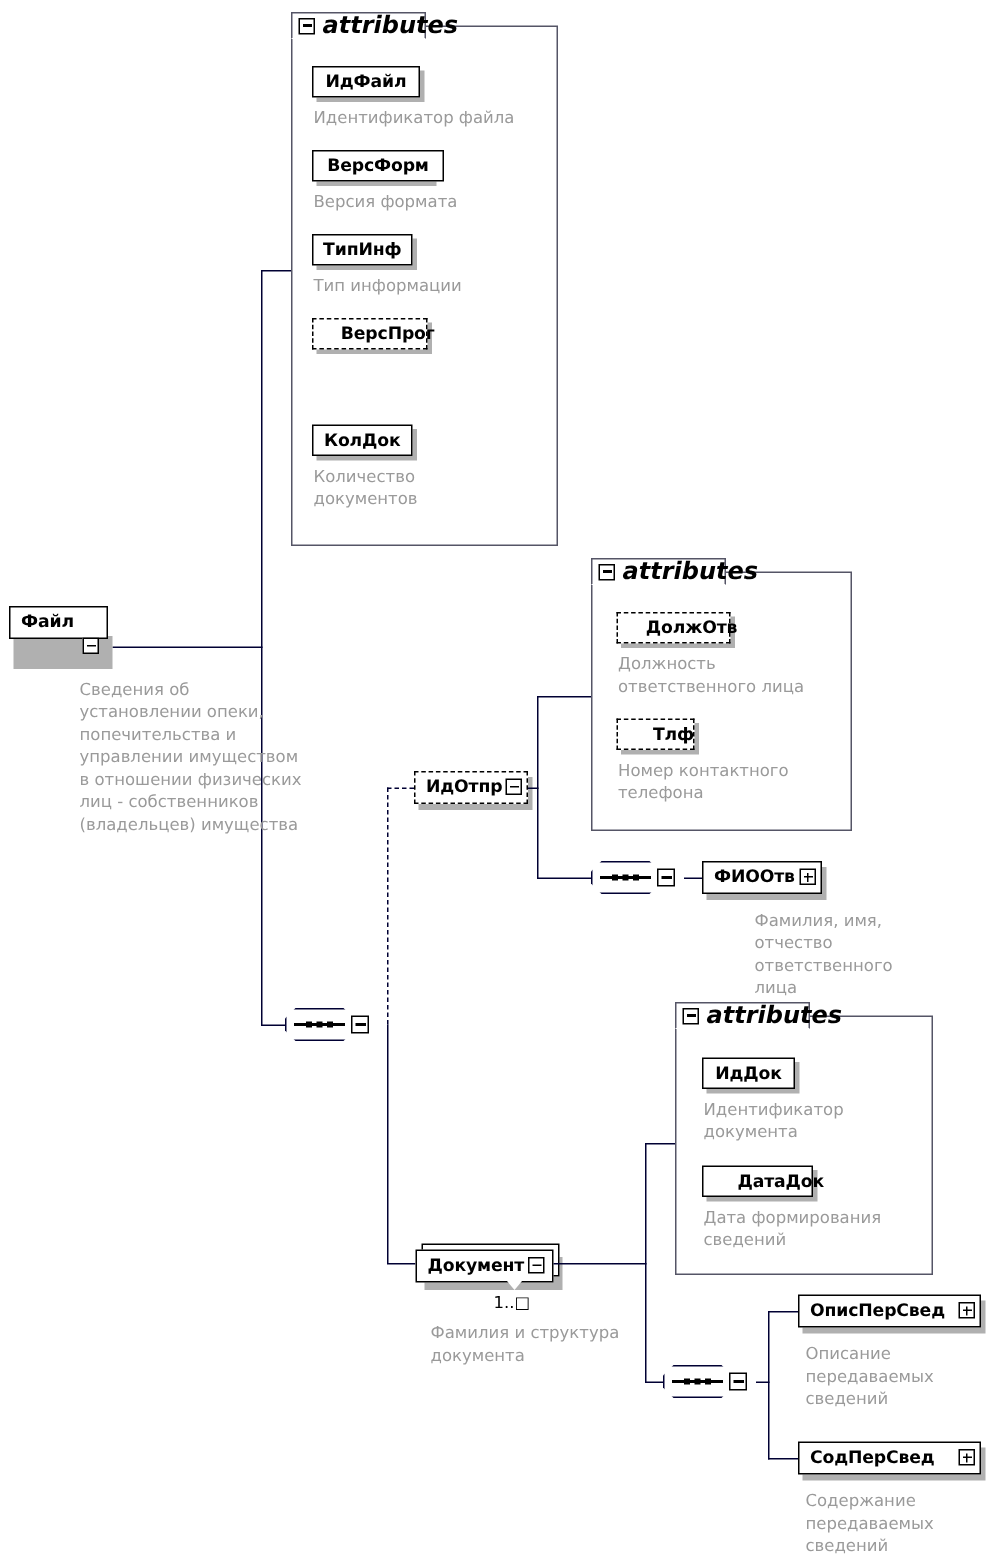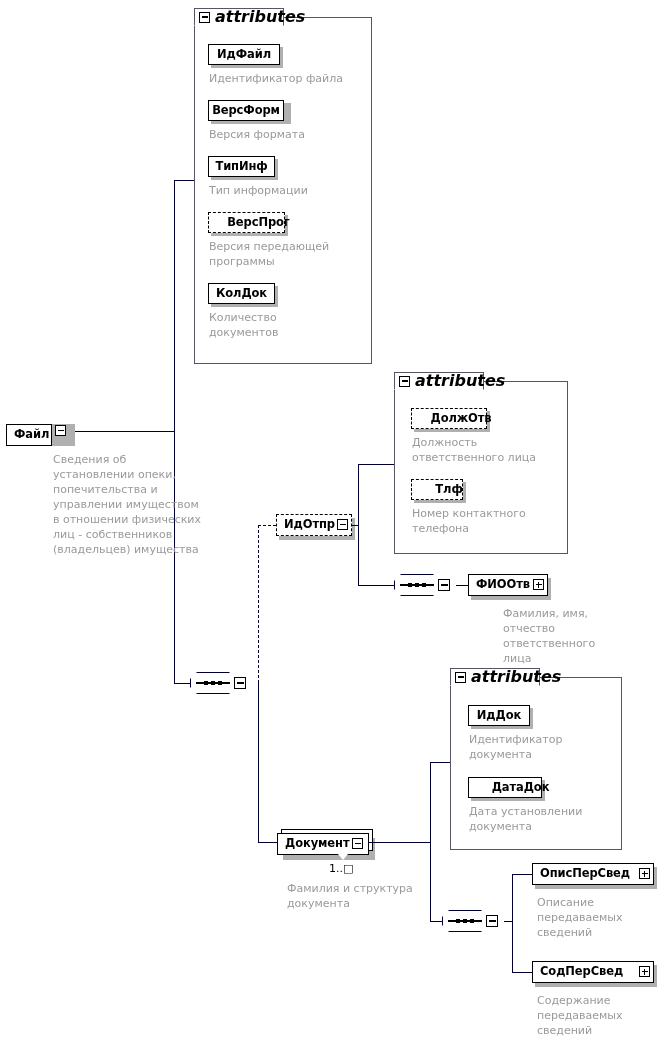--- a/index.html
+++ b/index.html
@@ -296,46 +296,45 @@
       <span class="alabel">attributes</span>
     </div>
 
     <div class="nshadow" style="left:17px; top:39px; width:72px; height:21px;"></div>
     <div class="attrbox" style="left:14px; top:36px; width:72px;">
       <span>ИдФайл</span>
     </div>
     <div class="desc" style="left:15px; top:63px; width:160px;">Идентификатор файла</div>
 
     <div class="nshadow" style="left:17px; top:95px; width:80px; height:21px;"></div>
-    <div class="attrbox" style="left:14px; top:92px; width:76px;">
+    <div class="attrbox" style="left:14px; top:92px; width:88px;">
       <span>ВерсФорм</span>
     </div>
     <div class="desc" style="left:15px; top:119px; width:160px;">Версия формата</div>
 
     <div class="nshadow" style="left:17px; top:151px; width:67px; height:21px;"></div>
     <div class="attrbox" style="left:14px; top:148px; width:67px;">
       <span>ТипИнф</span>
     </div>
     <div class="desc" style="left:15px; top:175px; width:160px;">Тип информации</div>
 
     <div class="nshadow" style="left:17px; top:207px; width:77px; height:21px;"></div>
     <div class="attrbox opt" style="left:14px; top:204px; width:77px;">
       <span>ВерсПрог</span>
     </div>
-    <div class="desc" style="left:15px; top:231px; width:162px;">Версия передающей программы</div>
 
     <div class="nshadow" style="left:17px; top:278px; width:67px; height:21px;"></div>
     <div class="attrbox" style="left:14px; top:275px; width:67px;">
       <span>КолДок</span>
     </div>
     <div class="desc" style="left:15px; top:302px; width:110px;">Количество документов</div>
   </div>
 
   <div class="nshadow" style="left:9px; top:424px; width:66px; height:22px;"></div>
-  <div class="node" style="left:6px; top:424px; width:46px;text-align:center;">
+  <div class="node" style="left:6px; top:404px; width:66px;text-align:center;">
     <span class="nlabel">Файл</span>
     <span class="shadow-pad"></span>
   </div>
   <div class="toggle" style="left:55px; top:425px;"></div>
   <div class="desc" style="left:7px; top:452px; width:150px;margin-left:46px;">Сведения об установлении  опеки, попечительства и управлении имуществом в отношении физических лиц - собственников (владельцев) имущества</div>
 
   <div class="seq" style="left:190px; top:672px;">
     <div class="octshadow"></div>
     <div class="oct"></div>
     <div class="bar"></div>
@@ -432,21 +431,21 @@
     <div class="nshadow" style="left:21px; top:40px; width:62px; height:21px;"></div>
     <div class="attrbox" style="left:18px; top:37px; width:62px;">
       <span>ИдДок</span>
     </div>
     <div class="desc" style="left:19px; top:64px; width:140px;">Идентификатор документа</div>
 
     <div class="nshadow" style="left:21px; top:112px; width:74px; height:21px;"></div>
     <div class="attrbox" style="left:18px; top:109px; width:74px;padding-left:39px;">
       <span>ДатаДок</span>
     </div>
-    <div class="desc" style="left:19px; top:136px; width:150px;">Дата установлении документа</div>
+    <div class="desc" style="left:19px; top:136px; width:150px;">Дата формирования сведений</div>
   </div>
 
   <div class="seq" style="left:442px; top:910px;">
     <div class="octshadow"></div>
     <div class="oct"></div>
     <div class="bar"></div>
     <div class="dots">
         <i></i>
         <i></i>
         <i></i>

